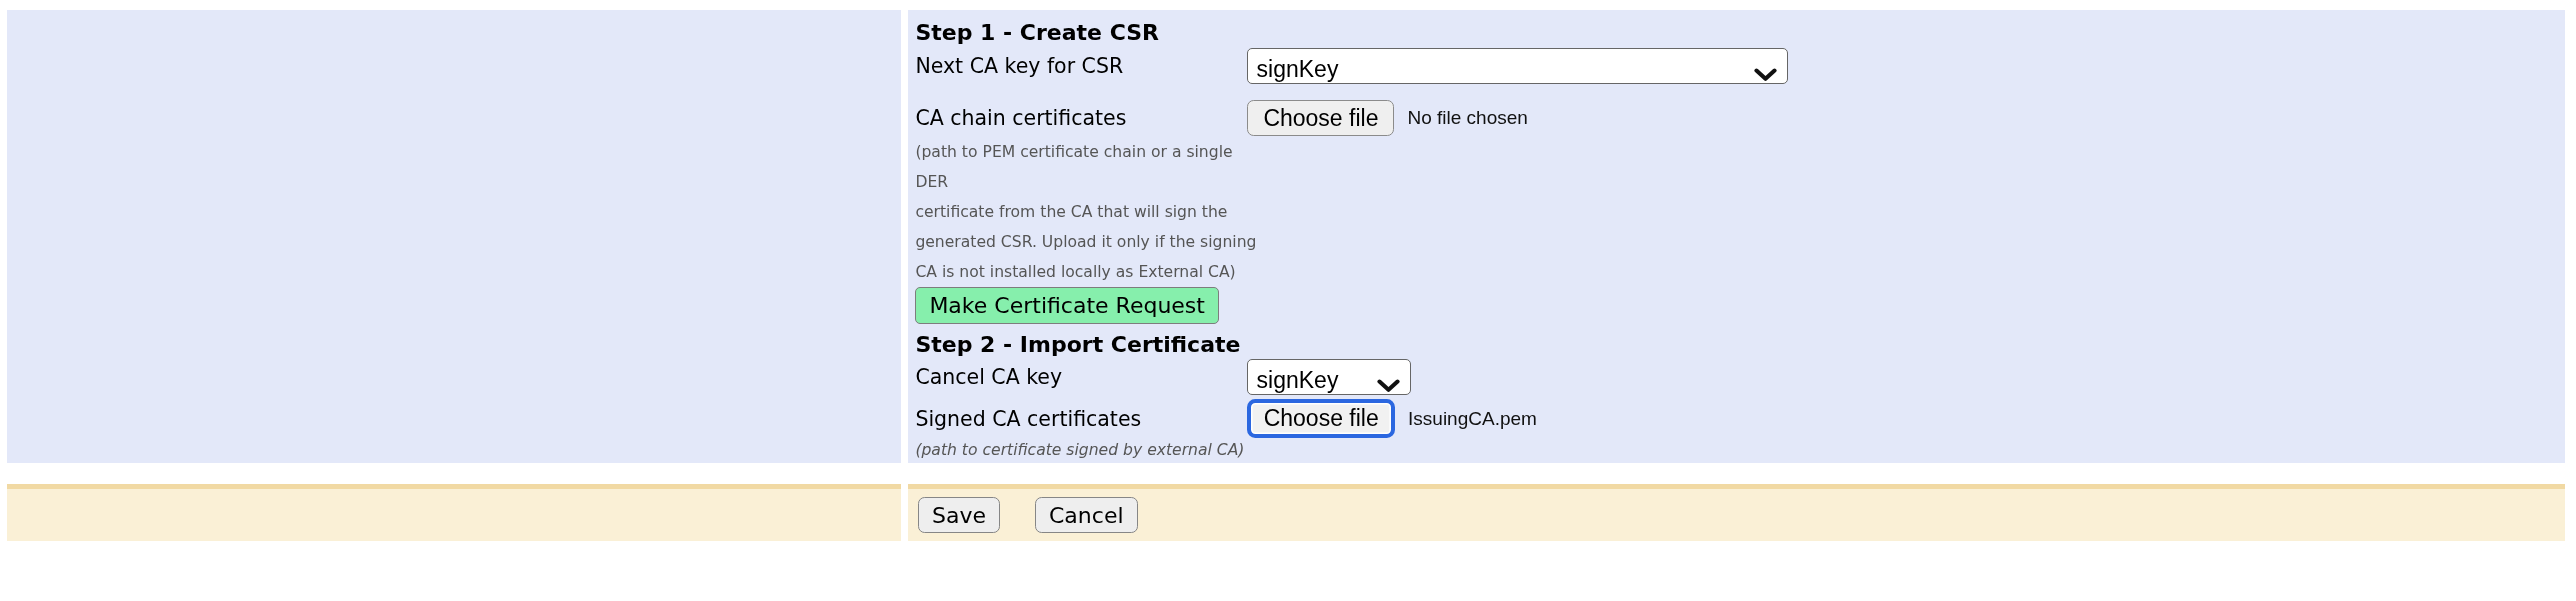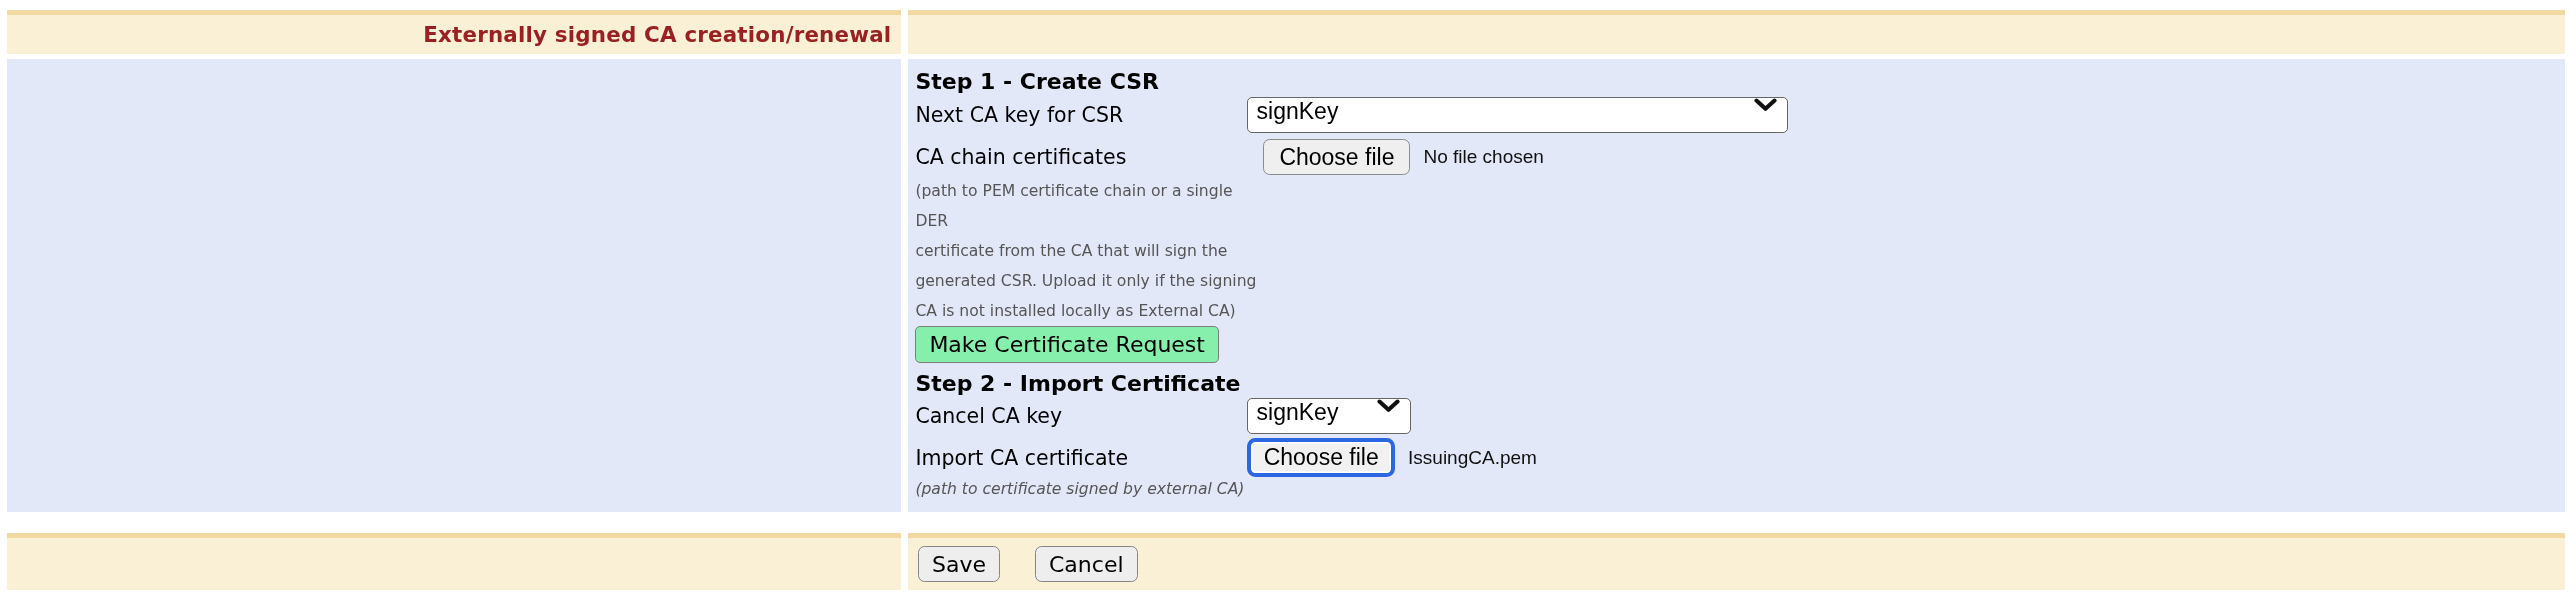--- a/index.html
+++ b/index.html
@@ -29,32 +29,32 @@
 
   .tfoot { margin-top: 21.4px; }
   .tfoot .cell { height: 57px; }
   .foot-right { display: flex; align-items: center; gap: 35px; padding-left: 10px; }
 
   
   .heading { font-weight: bold; font-size: 22px; color: #000; height: 25px; line-height: 25px; }
   .heading.h2 { margin-top: 8.2px; }
   .frow { display: flex; align-items: center; }
   .frow.r1 { margin-top: 3.3px; height: 36px; }
-  .frow.r2 { margin-top: 5px; height: 38px; gap: 16px; }
+  .frow.r2 { margin-top: 15px; height: 38px; }
   .frow.r3 { margin-top: 1.6px; height: 36px; }
   .frow.r4 { margin-top: 4.1px; height: 39px; }
   .flabel { width: 332px; flex: none; font-size: 20.5px; color: #000; }
   .fctrl { display: flex; align-items: center; }
 
   .hint { font-size: 15.6px; color: #555555; line-height: 30px; width: 353px; }
   .hint.single { line-height: 25px; height: 25px; font-style: italic; }
 
   
   .select {
-    display: flex; align-items: flex-start; justify-content: space-between;
+    display: flex; align-items: flex-end; justify-content: space-between;
     background: #ffffff; border: 1.6px solid #666666; border-radius: 5px;
     height: 36px; padding: 0 10px 0 8.2px;
     font-family: "Liberation Sans", sans-serif; font-size: 23px; color: #000;
   }
   .select.big { width: 541px; }
   .select.small { width: 164px; }
   .chevron { flex: none; margin-left: 8.2px; }
 
   .file-btn {
     height: 36px; padding: 0 15px;
@@ -81,26 +81,20 @@
     background: #eeeeee; border: 1.6px solid #868686; border-radius: 6.6px;
     font-family: "DejaVu Sans", sans-serif; font-size: 22px; color: #000;
     display: inline-flex; align-items: center;
   }
 </style>
 </head>
 <body>
 
 <div class="wrap">
 
-  <div class="trow thead">
-    <div class="cell left bar head-left">
-      <span class="page-title">Externally signed CA creation/renewal</span>
-    </div>
-    <div class="cell right bar"></div>
-  </div>
 
   <div class="trow tmain">
     <div class="cell left"></div>
     <div class="cell right form-cell">
 
       <div class="heading">Step 1 - Create CSR</div>
 
       <div class="frow r1">
         <div class="flabel">Next CA key for CSR</div>
         <div class="fctrl">
@@ -138,21 +132,21 @@
           <div class="select small">
             <span>signKey</span>
             <svg class="chevron" width="23" height="15" viewBox="0 0 28 18">
               <polyline points="3,3 14,13 25,3" fill="none" stroke="#111" stroke-width="5" stroke-linecap="round" stroke-linejoin="round"></polyline>
             </svg>
           </div>
         </div>
       </div>
 
       <div class="frow r4">
-        <div class="flabel">Import CA certificate</div>
+        <div class="flabel">Signed CA certificates</div>
         <div class="fctrl">
           <button class="file-btn focused">Choose file</button>
           <span class="file-name">IssuingCA.pem</span>
         </div>
       </div>
 
       <div class="hint single">(path to certificate signed by external CA)</div>
 
 
     </div>

